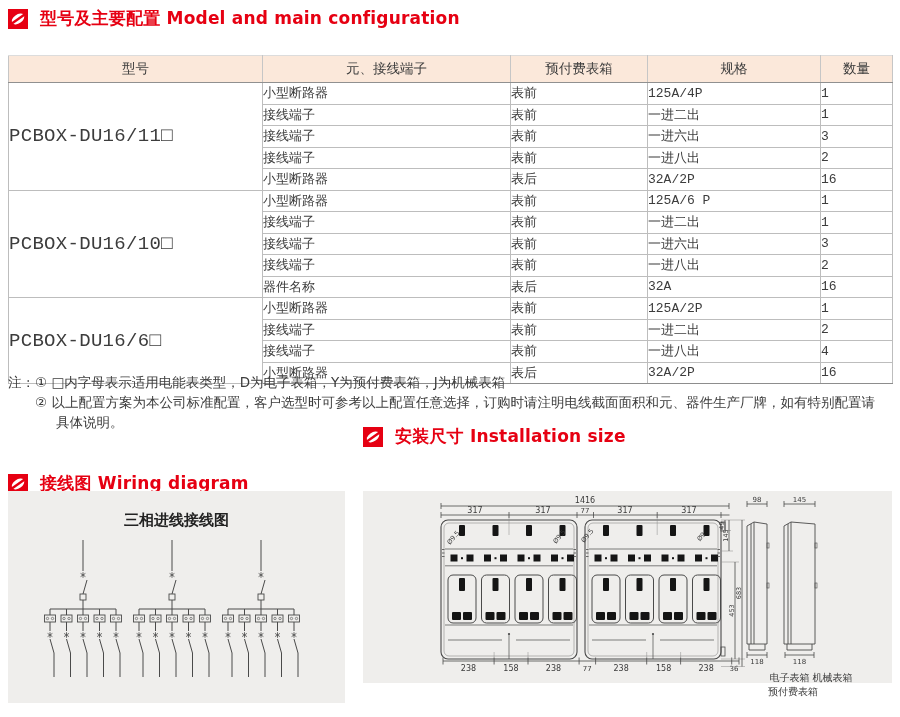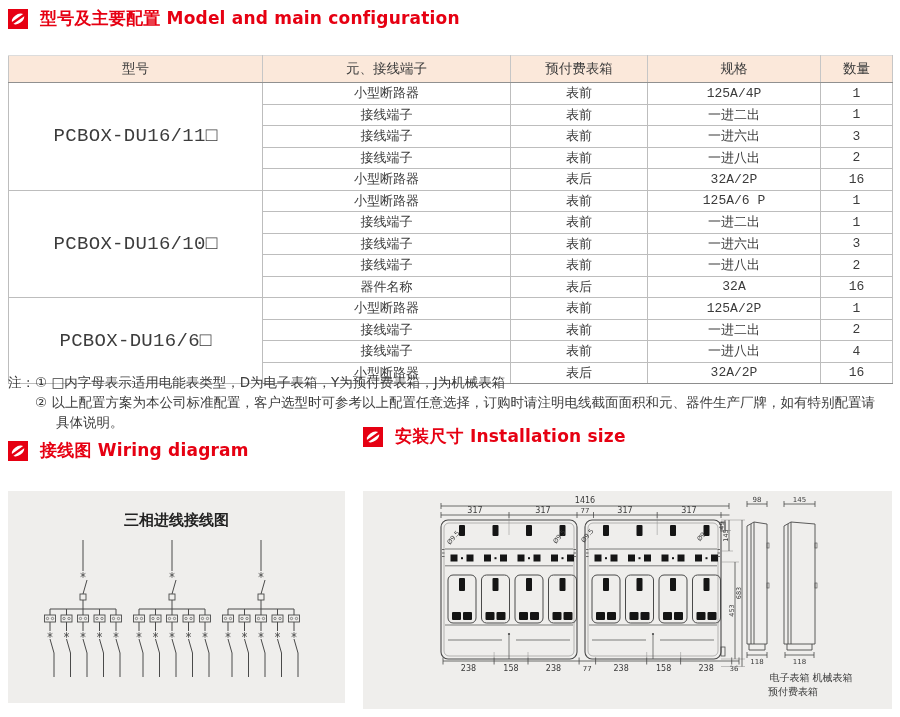--- a/index.html
+++ b/index.html
@@ -9,21 +9,21 @@
   
   .sec-head{display:flex;align-items:center;gap:12px;color:#e60012;
             font-size:17px;font-weight:600;letter-spacing:.2px;}
   .sec-icon{width:20px;height:20px;flex:0 0 20px;display:block;}
   
   table.cfg{border-collapse:collapse;width:884px;table-layout:fixed;
             font-size:13px;color:#3c3c3c;font-family:Liberation Mono, monospace;}
   table.cfg th{background:#fbe8da;height:26px;font-weight:400;font-size:13.5px;
                border:1px solid #c6c6c6;border-top:1px solid #dcdcdc;
                border-bottom:1px solid #909090;text-align:center;padding:0;}
-  table.cfg td{height:20.5px;border:1px solid #bdbdbd;text-align:center;
+  table.cfg td{height:20.5px;border:1px solid #bdbdbd;text-align:left;
                padding:0;background:#fff;}
   table.cfg tr.group-start td{border-top:1px solid #808080;}
   table.cfg tbody tr:last-child td{border-bottom:1px solid #8d8d8d;}
   table.cfg .model-cell{font-size:19px;letter-spacing:.3px;}
   .w1{width:254px}.w2{width:248px}.w3{width:137px}.w4{width:173px}.w5{width:72px}
   
   .notes{display:flex;font-size:13.5px;line-height:20px;color:#3c3c3c;}
   .notes .prefix{white-space:nowrap;}
   .note-item{padding-left:1.55em;text-indent:-1.55em;}
   
@@ -154,21 +154,21 @@
 </div>
 
 <div class="abs notes" style="left:8px;top:372px;width:884px;">
   <span class="prefix">注：</span>
   <div style="width:852px;">
     <div class="note-item">① □内字母表示适用电能表类型，D为电子表箱，Y为预付费表箱，J为机械表箱</div>
     <div class="note-item">② 以上配置方案为本公司标准配置，客户选型时可参考以上配置任意选择，订购时请注明电线截面面积和元、器件生产厂牌，如有特别配置请具体说明。</div>
   </div>
 </div>
 
-<div class="abs sec-head" style="left:8px;top:439px;">
+<div class="abs sec-head" style="left:8px;top:472px;">
   <svg class="sec-icon" viewBox="0 0 20 20">
     <rect x="0" y="0" width="20" height="20" fill="#e60012"></rect>
     <ellipse cx="10" cy="10" rx="7" ry="4.4" transform="rotate(-35 10 10)" fill="#ffffff"></ellipse>
     <rect x="2" y="8.9" width="16" height="2.4" transform="rotate(-35 10 10)" fill="#e60012"></rect>
   </svg>
   <span>接线图 Wiring diagram</span>
 </div>
 
 <div class="abs sec-head" style="left:363px;top:425px;">
   <svg class="sec-icon" viewBox="0 0 20 20">
@@ -352,21 +352,21 @@
       <circle cx="288.5" cy="127.5" r="1.2" fill="none" stroke="#4a4a4a" stroke-width="0.6"></circle>
       <line x1="286" y1="131" x2="286" y2="140" stroke="#4a4a4a" stroke-width="1"></line>
       <line x1="286" y1="141.2" x2="286" y2="146.8" stroke="#4a4a4a" stroke-width="0.8"></line>
       <line x1="283.6" y1="142.4" x2="288.4" y2="145.6" stroke="#4a4a4a" stroke-width="0.8"></line>
       <line x1="283.6" y1="145.6" x2="288.4" y2="142.4" stroke="#4a4a4a" stroke-width="0.8"></line>
       <line x1="286" y1="148" x2="290" y2="162" stroke="#4a4a4a" stroke-width="1"></line>
       <line x1="290" y1="162" x2="290" y2="186" stroke="#4a4a4a" stroke-width="1"></line>
     </svg>
 </div>
 
-<div class="abs panel" style="left:363px;top:491px;width:529px;height:218px;">
+<div class="abs panel" style="left:363px;top:491px;width:529px;height:192px;">
   <svg id="install-svg" width="529" height="212" viewBox="0 0 529 212" style="position:absolute;left:0;top:0;">
       <rect x="78" y="29" width="136" height="139" rx="7" fill="none" stroke="#4a4a4a" stroke-width="1.1"></rect>
       <rect x="81" y="32" width="130" height="133" rx="5" fill="none" stroke="#8a8a8a" stroke-width="0.6"></rect>
       <rect x="96" y="34" width="6" height="11" rx="1" fill="#151515" stroke="none" stroke-width="1"></rect>
       <rect x="129.5" y="34" width="6" height="11" rx="1" fill="#151515" stroke="none" stroke-width="1"></rect>
       <rect x="163" y="34" width="6" height="11" rx="1" fill="#151515" stroke="none" stroke-width="1"></rect>
       <rect x="196.5" y="34" width="6" height="11" rx="1" fill="#151515" stroke="none" stroke-width="1"></rect>
       <line x1="82" y1="58" x2="210" y2="58" stroke="#4a4a4a" stroke-width="0.7"></line>
       <line x1="82" y1="74.8" x2="210" y2="74.8" stroke="#4a4a4a" stroke-width="0.7"></line>
       <rect x="87.5" y="63.5" width="7" height="7" rx="0" fill="#151515" stroke="none" stroke-width="1"></rect>

